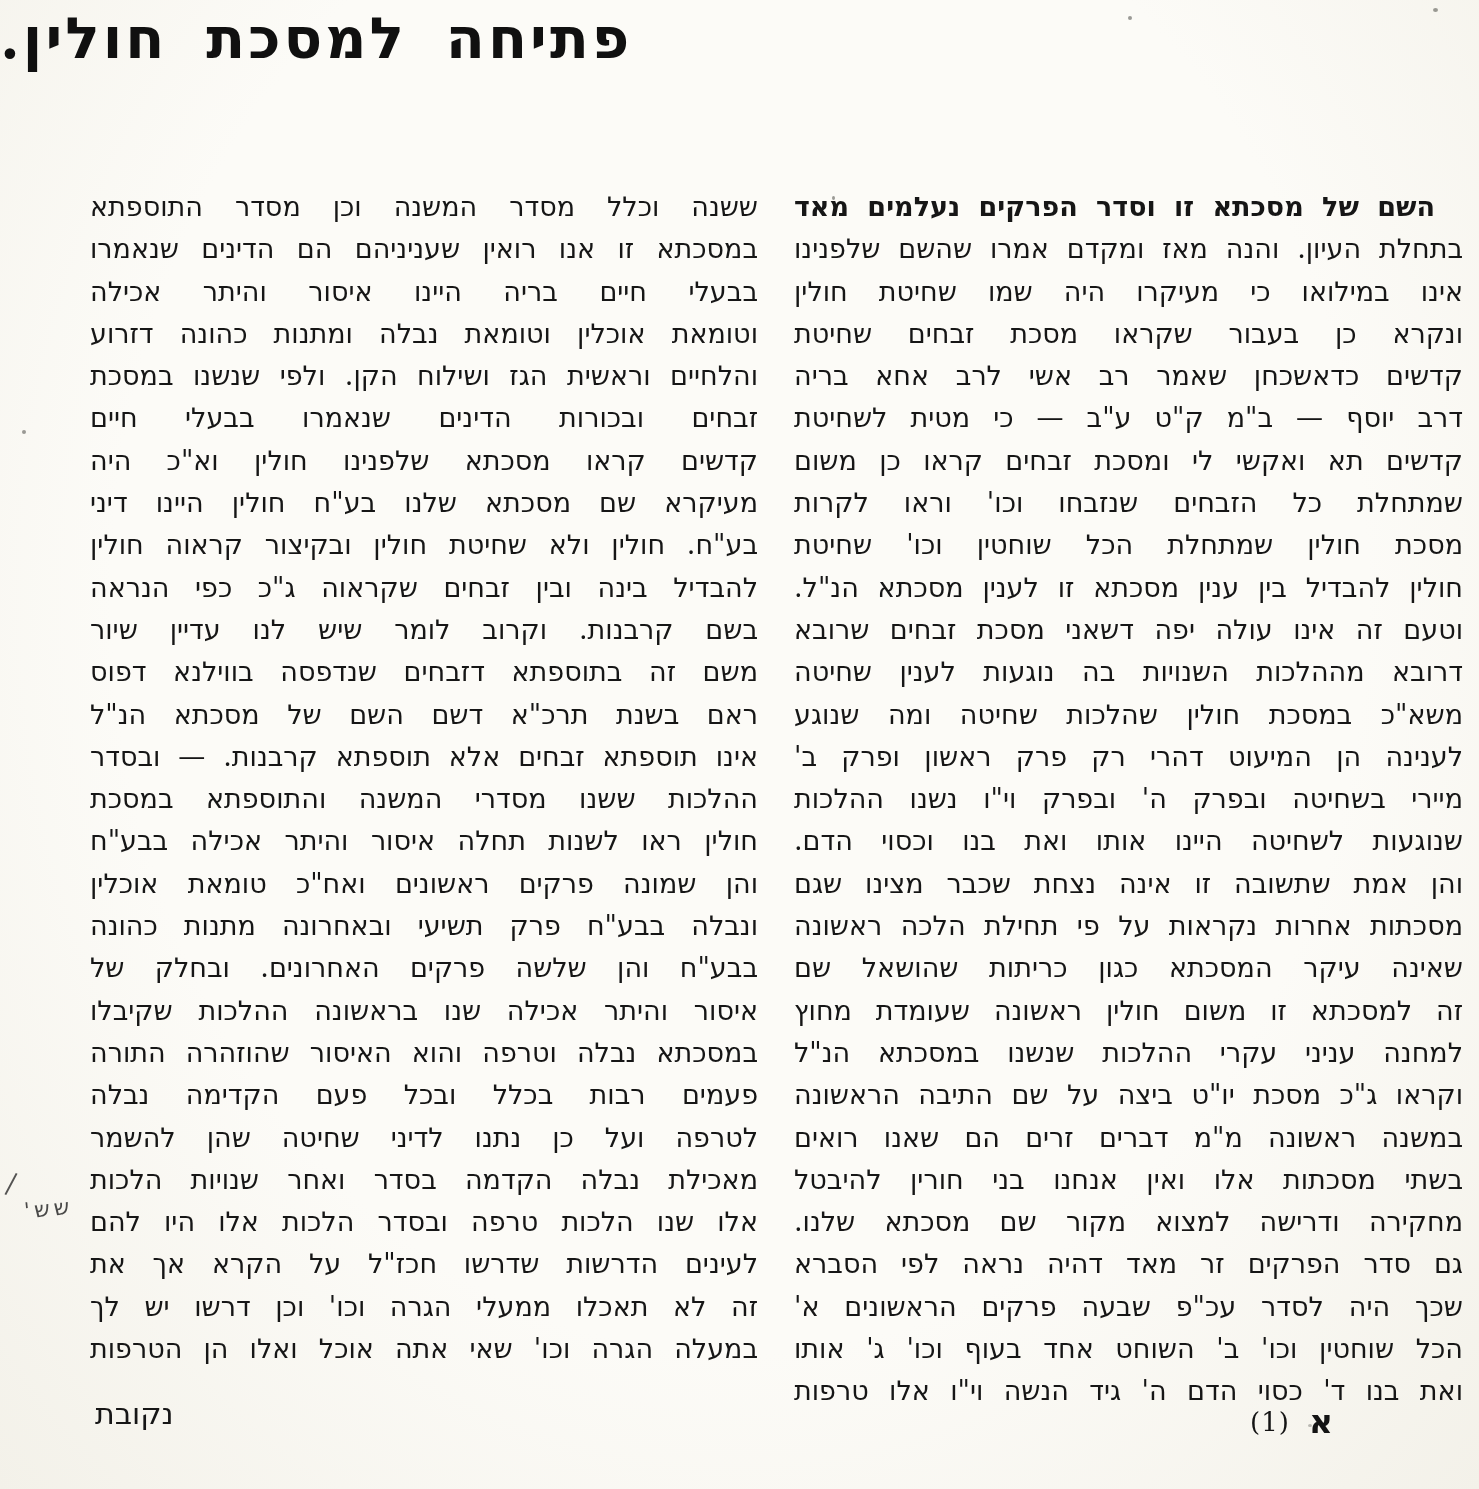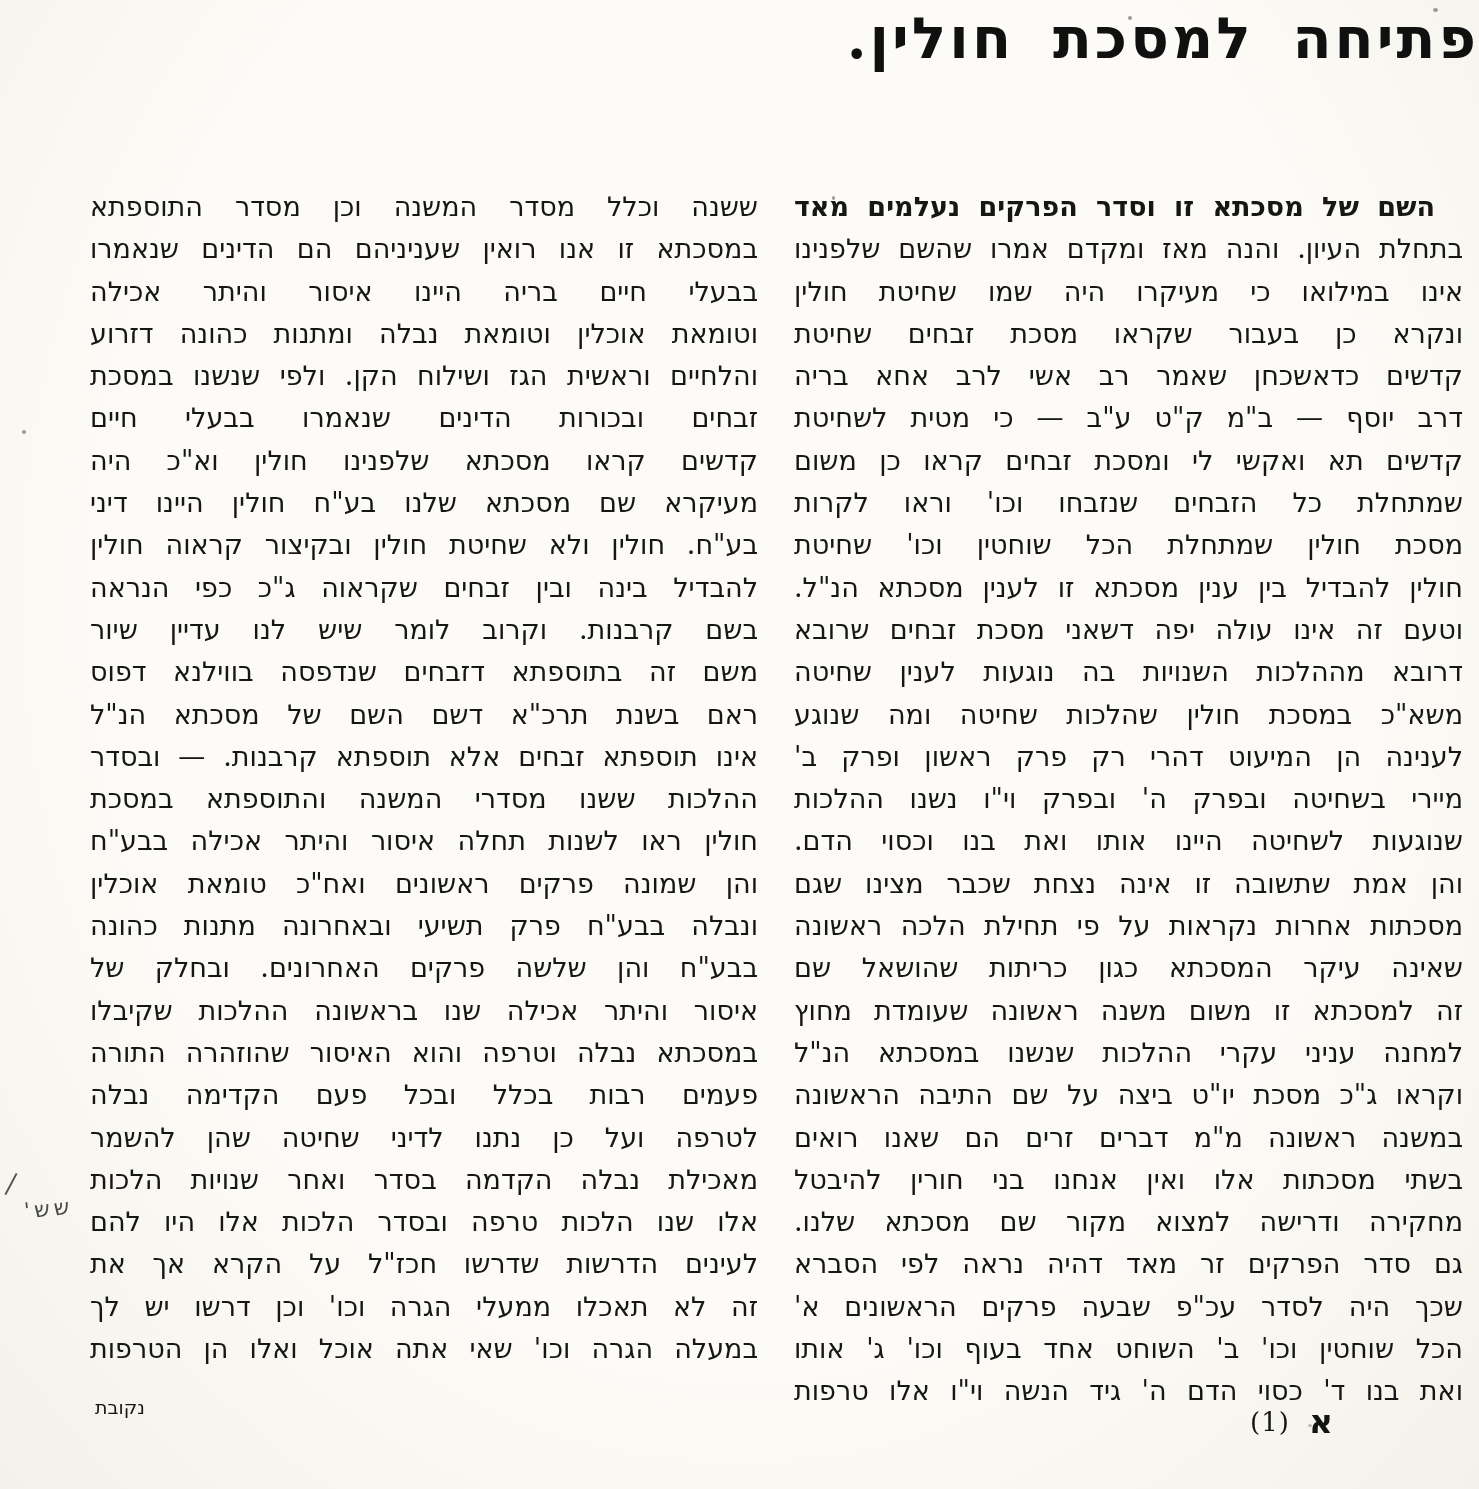--- a/index.html
+++ b/index.html
@@ -15,21 +15,21 @@
     font-family: "DejaVu Serif", "DejaVu Sans", serif;
     color: #141414;
     overflow: hidden;
     direction: rtl;
   }
   .page-title {
     position: absolute;
     top: 4px;
     left: 0;
     width: 100%;
-    text-align: right;
+    text-align: left;
     font-size: 57px;
     font-weight: bold;
     letter-spacing: 3px;
     word-spacing: 16px;
     direction: rtl;
     color: #101010;
   }
   .column {
     position: absolute;
     top: 186px;
@@ -46,21 +46,21 @@
     white-space: nowrap;
     text-align: justify;
     text-align-last: justify;
     text-justify: inter-word;
   }
   #col-right .line:first-child { padding-right: 28px; font-weight: bold; }
   .catchword {
     position: absolute;
     left: 95px;
     top: 1396px;
-    font-size: 19px;
+    font-size: 30px;
     direction: rtl;
     color: #161616;
   }
   .margin-note {
     position: absolute;
     left: 24px;
     top: 1196px;
     font-size: 22px;
     color: #2b2b2b;
     transform: rotate(-6deg);
@@ -126,21 +126,21 @@
     <div class="line">חולין להבדיל בין ענין מסכתא זו לענין מסכתא הנ"ל.</div>
     <div class="line">וטעם זה אינו עולה יפה דשאני מסכת זבחים שרובא</div>
     <div class="line">דרובא מההלכות השנויות בה נוגעות לענין שחיטה</div>
     <div class="line">משא"כ במסכת חולין שהלכות שחיטה ומה שנוגע</div>
     <div class="line">לענינה הן המיעוט דהרי רק פרק ראשון ופרק ב'</div>
     <div class="line">מיירי בשחיטה ובפרק ה' ובפרק וי"ו נשנו ההלכות</div>
     <div class="line">שנוגעות לשחיטה היינו אותו ואת בנו וכסוי הדם.</div>
     <div class="line">והן אמת שתשובה זו אינה נצחת שכבר מצינו שגם</div>
     <div class="line">מסכתות אחרות נקראות על פי תחילת הלכה ראשונה</div>
     <div class="line">שאינה עיקר המסכתא כגון כריתות שהושאל שם</div>
-    <div class="line">זה למסכתא זו משום משנה ראשונה שעומדת מחוץ</div>
+    <div class="line">זה למסכתא זו משום חולין ראשונה שעומדת מחוץ</div>
     <div class="line">למחנה עניני עקרי ההלכות שנשנו במסכתא הנ"ל</div>
     <div class="line">וקראו ג"כ מסכת יו"ט ביצה על שם התיבה הראשונה</div>
     <div class="line">במשנה ראשונה מ"מ דברים זרים הם שאנו רואים</div>
     <div class="line">בשתי מסכתות אלו ואין אנחנו בני חורין להיבטל</div>
     <div class="line">מחקירה ודרישה למצוא מקור שם מסכתא שלנו.</div>
     <div class="line">גם סדר הפרקים זר מאד דהיה נראה לפי הסברא</div>
     <div class="line">שכך היה לסדר עכ"פ שבעה פרקים הראשונים א'</div>
     <div class="line">הכל שוחטין וכו' ב' השוחט אחד בעוף וכו' ג' אותו</div>
     <div class="line">ואת בנו ד' כסוי הדם ה' גיד הנשה וי"ו אלו טרפות</div>
   </div>

